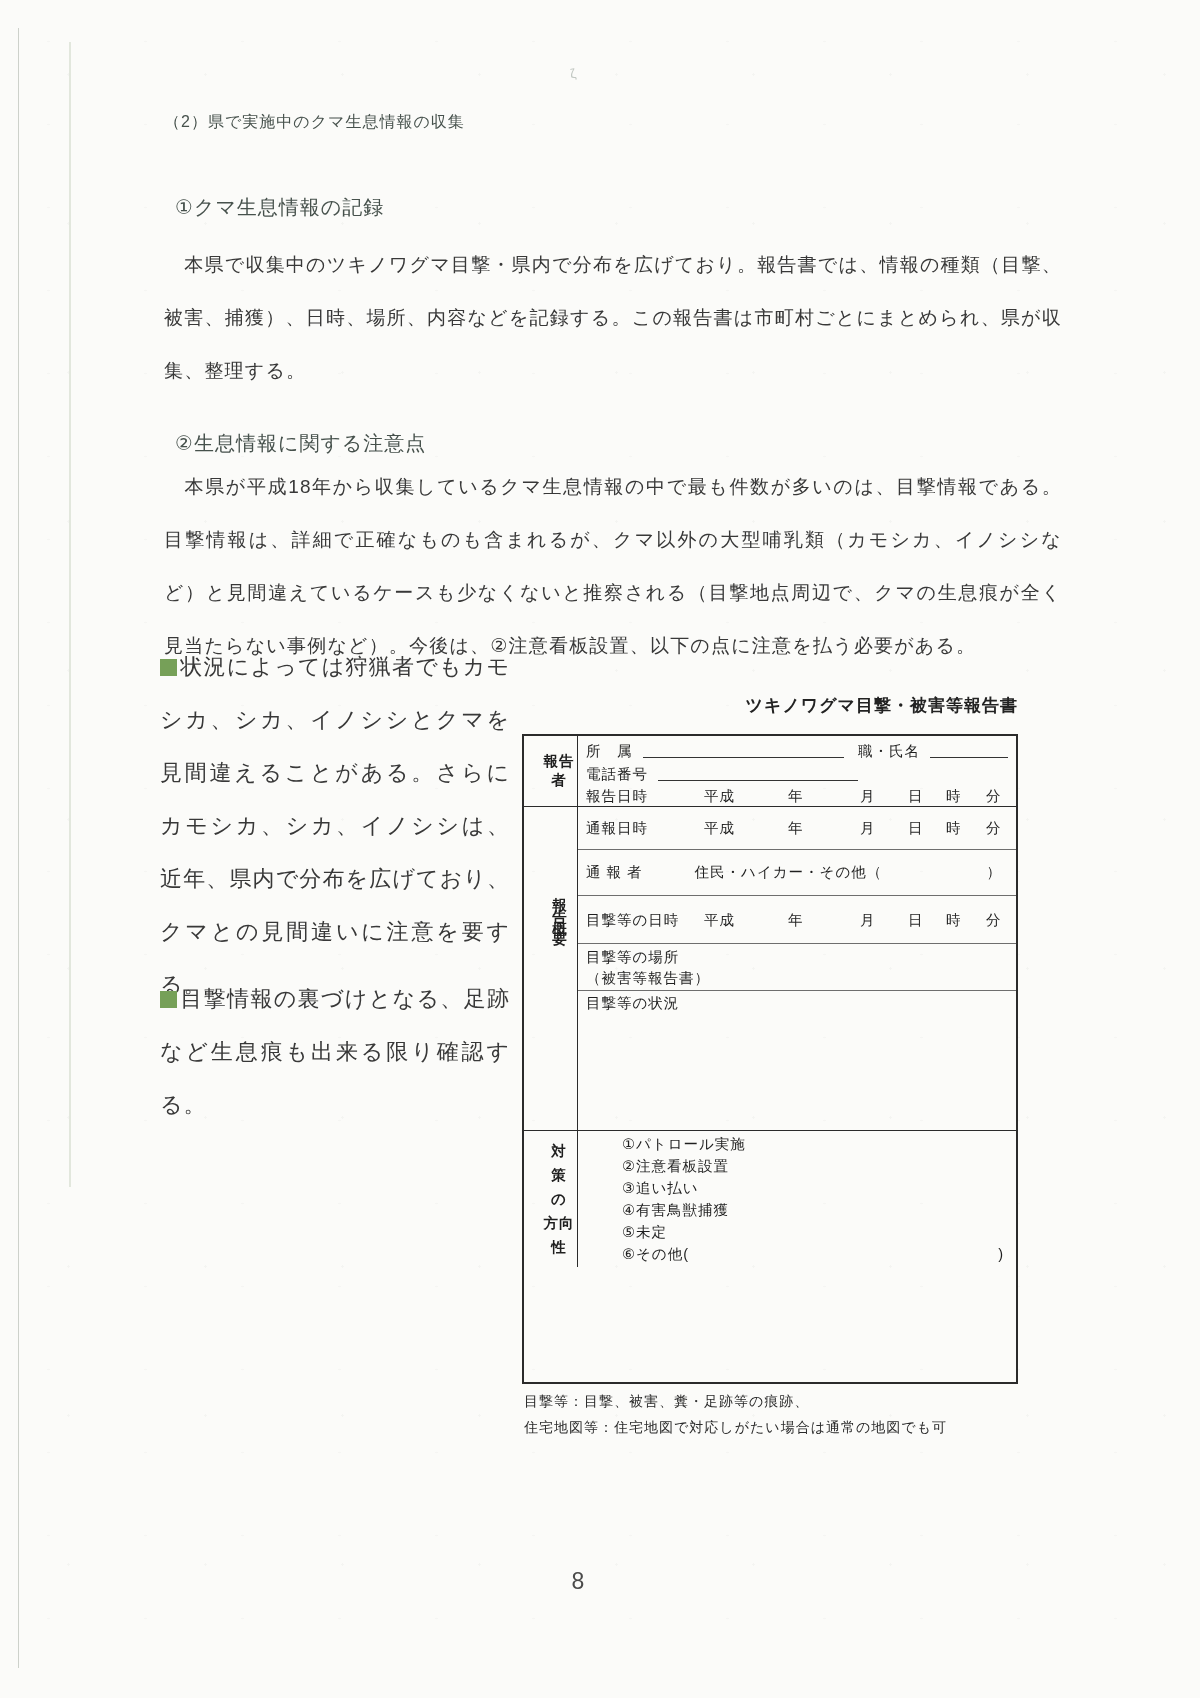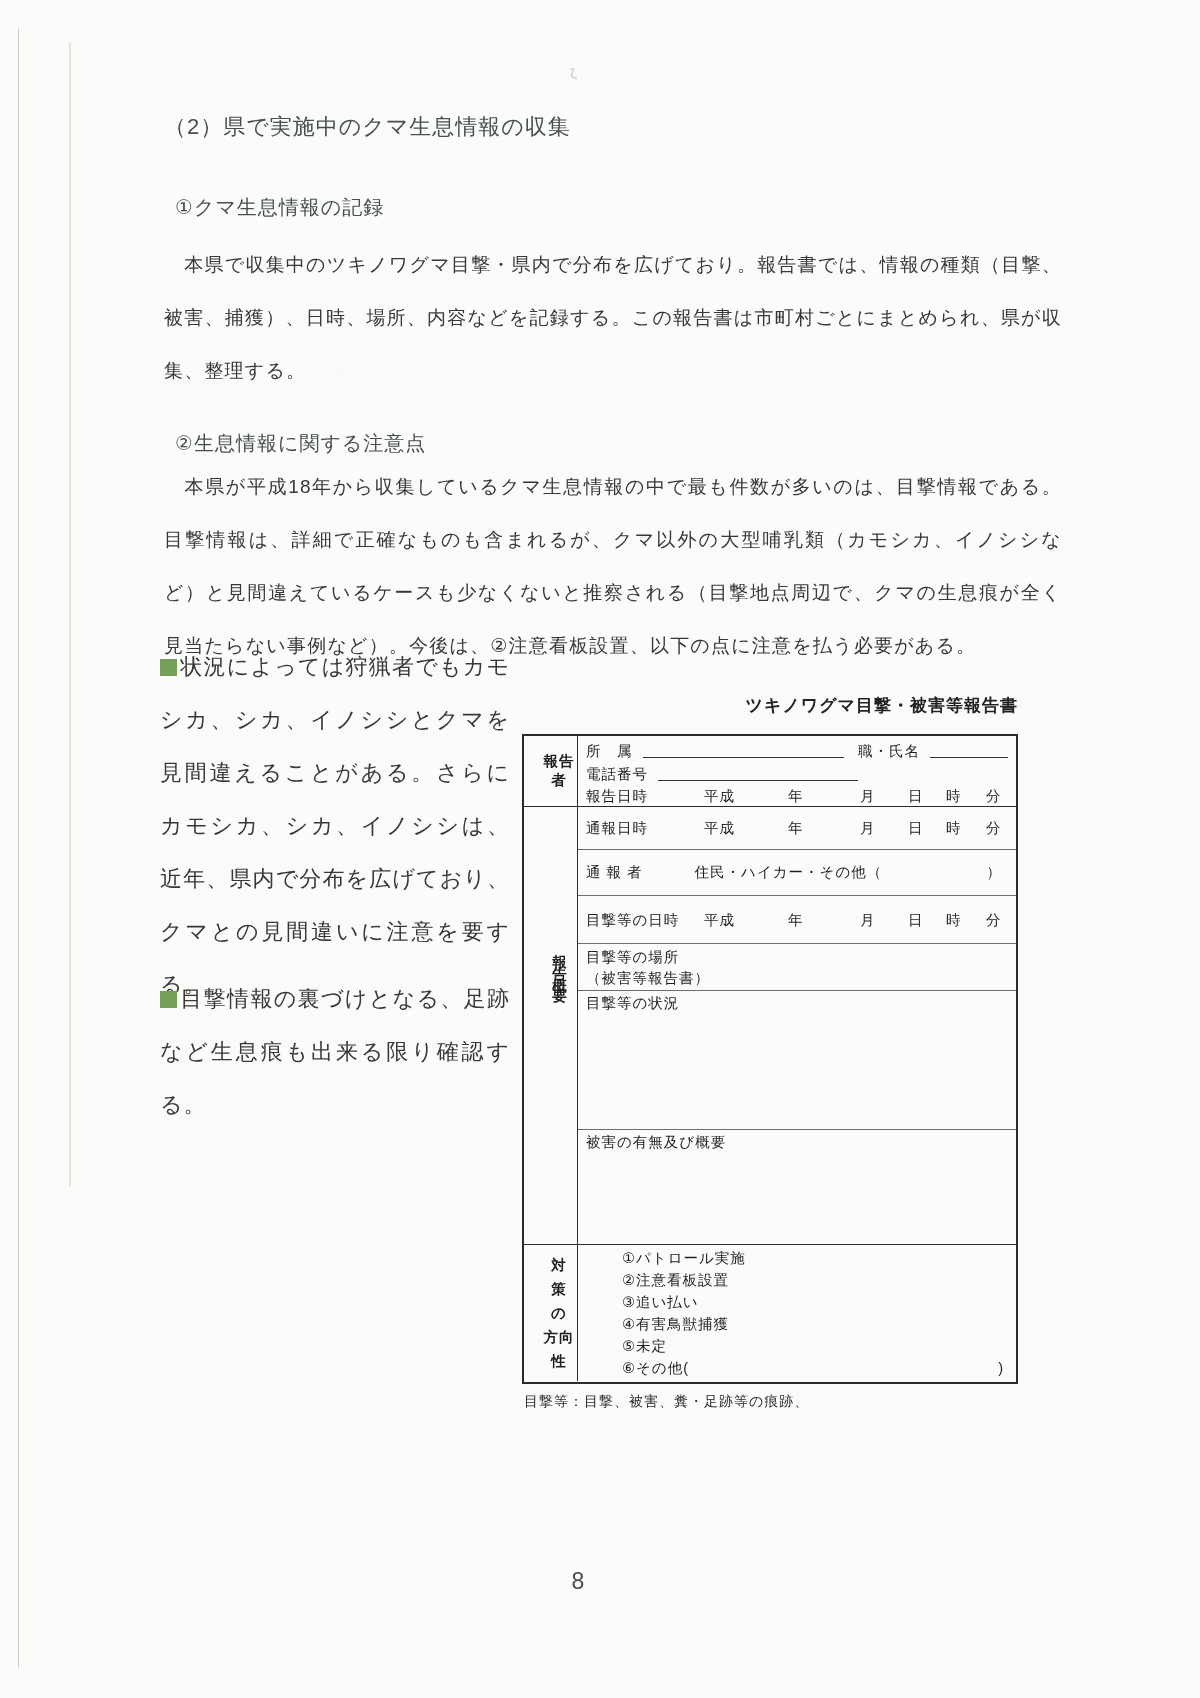--- a/index.html
+++ b/index.html
@@ -19,21 +19,21 @@
     color:#3a3a3a;
     overflow:hidden;
   }
   
   .edge-line-1 { position:absolute; left:18px; top:28px; width:1px; height:1640px; background:#cdd1cb; }
   .edge-line-2 { position:absolute; left:69px; top:42px; width:2px; height:1145px; background:#dce2d6; opacity:.8; }
   .squiggle { position:absolute; left:570px; top:66px; font-size:13px; color:#9aa49c; transform:rotate(-12deg); opacity:.6; }
 
   .heading {
     position:absolute; left:164px; top:112px; margin:0;
-    font-size:22px; font-weight:500; color:#46514c; letter-spacing:1px;
+    font-size:16px; font-weight:500; color:#46514c; letter-spacing:1px;
   }
   .sec-title {
     position:absolute; left:175px; margin:0;
     font-size:20px; font-weight:500; color:#46514c; letter-spacing:1px;
   }
   .sec1-title { top:194px; }
   .sec2-title { top:430px; }
   .body-par {
     position:absolute; left:164px; width:898px; margin:0;
     font-size:19px; line-height:53px; letter-spacing:1.2px;
@@ -199,23 +199,20 @@
           <span class="du du-hr">時</span>
           <span class="du du-mi">分</span>
         </div>
         <div class="r2 r-place">
           <div>目撃等の場所</div>
           <div>（被害等報告書）</div>
         </div>
         <div class="r2 r-situation">
           <div>目撃等の状況</div>
         </div>
-        <div class="r2 r-damage">
-          <div>被害の有無及び概要</div>
-        </div>
       </div>
     </div>
 
     <div class="grp">
       <div class="grp-label two-line">
         <div>対 策 の</div>
         <div>方向性</div>
       </div>
       <div class="grp-content measures">
         <div class="m">①パトロール実施</div>
@@ -227,17 +224,18 @@
           <span>⑥その他(</span>
           <span class="mclose">)</span>
         </div>
       </div>
     </div>
 
   </div>
 
   <div class="notes">
     <div>目撃等：目撃、被害、糞・足跡等の痕跡、</div>
+    <div>住宅地図等：住宅地図で対応しがたい場合は通常の地図でも可</div>
   </div>
 
   <div class="pagenum">8</div>
 
 </div>
 
 </body></html>

